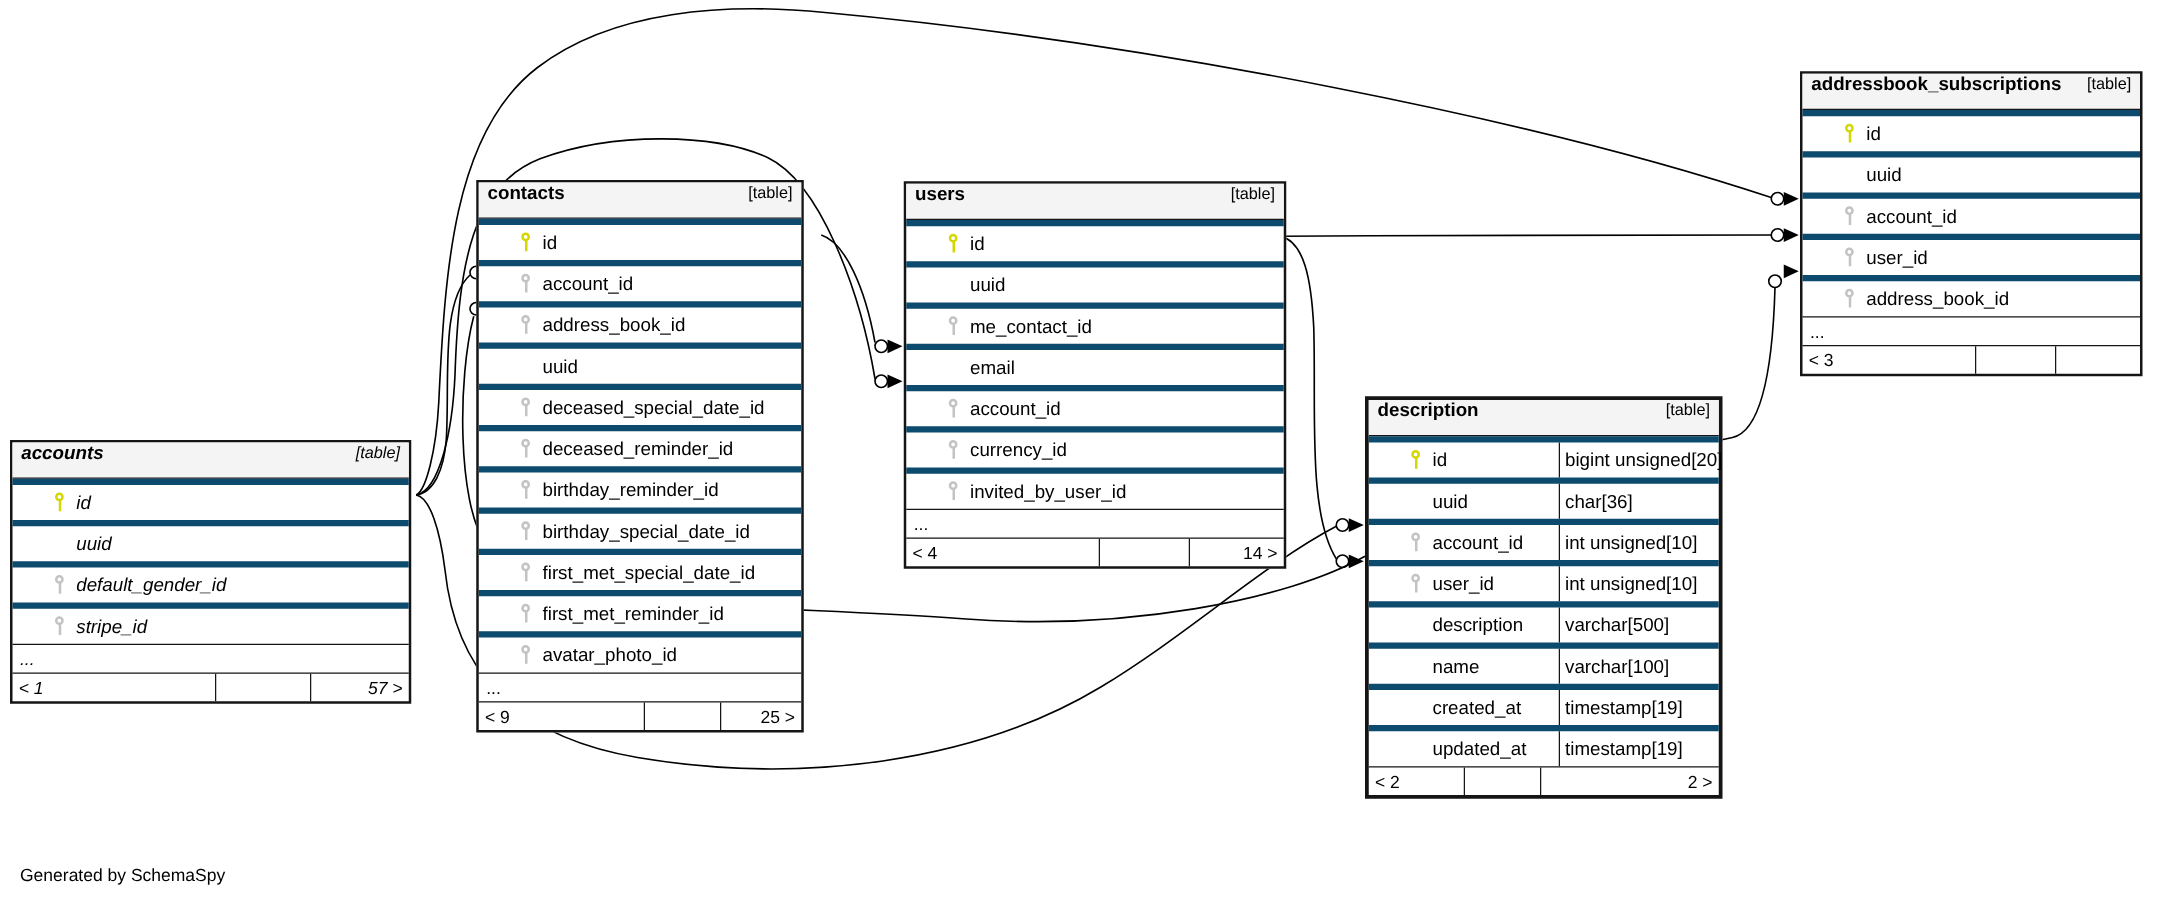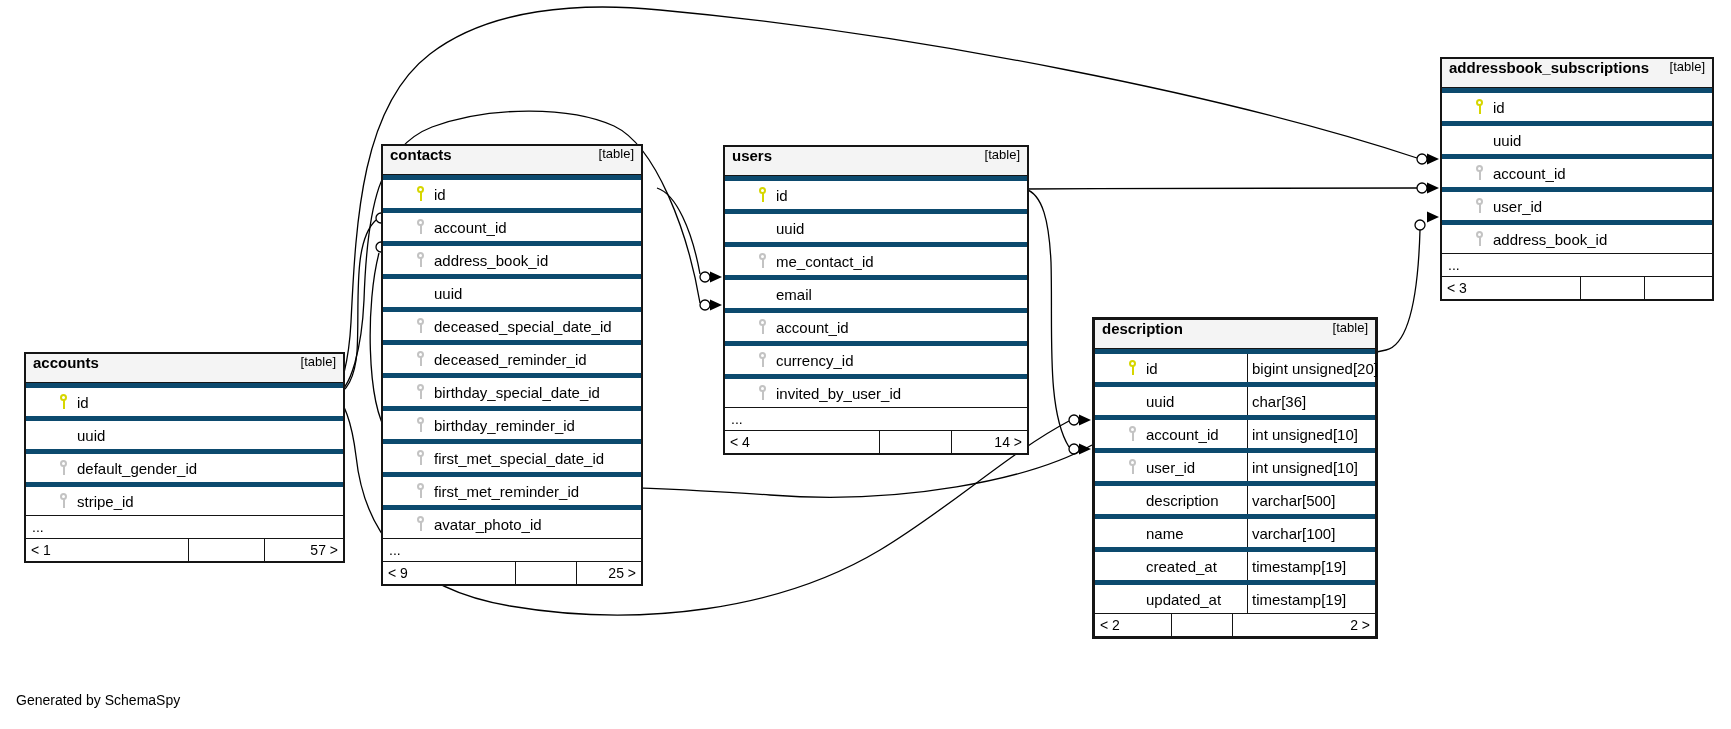--- a/index.html
+++ b/index.html
@@ -80,21 +80,21 @@
         <circle cx="1420" cy="225" r="5" fill="#ffffff" stroke="#000000" stroke-width="1.3"></circle>
         <polygon points="1439,217 1427,211.5 1427,222.5" fill="#000000"></polygon>
       </g>
       <g>
         <path d="M1092 445 C1030 480 900 505 770 495 C600 482 430 492 388 434 C366 402 366 302 379 253" fill="none" stroke="#000000" stroke-width="1.3"></path>
         <circle cx="381" cy="247" r="5" fill="#ffffff" stroke="#000000" stroke-width="1.3"></circle>
         <polygon points="398,247 386,241.5 386,252.5" fill="#000000"></polygon>
       </g>
     </svg>
   <div id="tables">
-      <div class="tbl" style="left: 24px; top: 352px; width: 317px;">
+      <div class="tbl" style="left: 8px; top: 352px; width: 317px; font-style: italic;">
         <div class="tbl-header">
           <span class="tbl-name">accounts</span>
           <span class="tbl-tag">[table]</span>
         </div>
         <div class="row">
           <span class="kg">
             <span class="key pk"></span>
           </span>
           <span class="cname">id</span>
         </div>
@@ -157,27 +157,27 @@
         <div class="row">
           <span class="kg">
             <span class="key fk"></span>
           </span>
           <span class="cname">deceased_reminder_id</span>
         </div>
         <div class="row">
           <span class="kg">
             <span class="key fk"></span>
           </span>
+          <span class="cname">birthday_reminder_id</span>
+        </div>
+        <div class="row">
+          <span class="kg">
+            <span class="key fk"></span>
+          </span>
           <span class="cname">birthday_special_date_id</span>
-        </div>
-        <div class="row">
-          <span class="kg">
-            <span class="key fk"></span>
-          </span>
-          <span class="cname">birthday_reminder_id</span>
         </div>
         <div class="row">
           <span class="kg">
             <span class="key fk"></span>
           </span>
           <span class="cname">first_met_special_date_id</span>
         </div>
         <div class="row">
           <span class="kg">
             <span class="key fk"></span>

